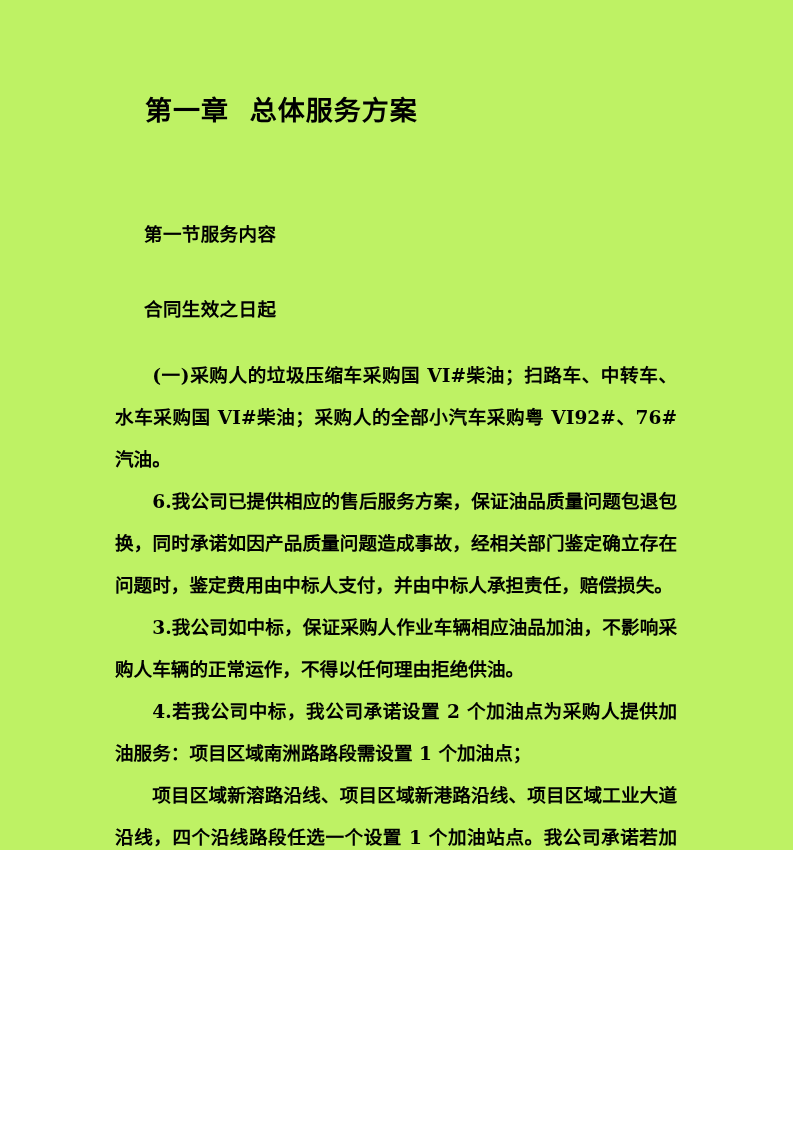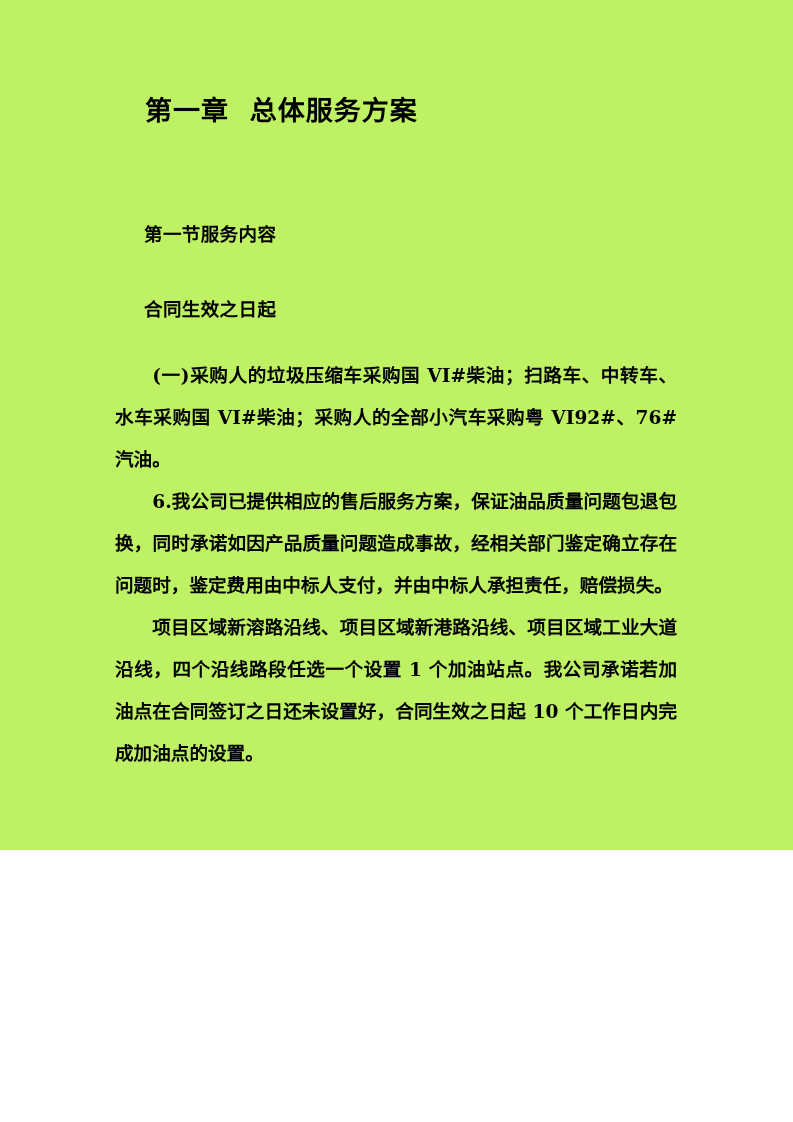--- a/index.html
+++ b/index.html
@@ -96,20 +96,22 @@
 
     <h1 class="chapter-title">第一章  总体服务方案</h1>
 
     <h2 class="section-heading sec-1">第一节服务内容</h2>
 
     <h3 class="section-heading sec-2">合同生效之日起</h3>
 
     <div class="body-block">
       <p class="para">(一)采购人的垃圾压缩车采购国 VI#柴油；扫路车、中转车、水车采购国 VI#柴油；采购人的全部小汽车采购粤 VI92#、76#汽油。</p>
       <p class="para">6.我公司已提供相应的售后服务方案，保证油品质量问题包退包换，同时承诺如因产品质量问题造成事故，经相关部门鉴定确立存在问题时，鉴定费用由中标人支付，并由中标人承担责任，赔偿损失。</p>
+      <p class="para">3.我公司如中标，保证采购人作业车辆相应油品加油，不影响采购人车辆的正常运作，不得以任何理由拒绝供油。</p>
+      <p class="para">4.若我公司中标，我公司承诺设置 2 个加油点为采购人提供加油服务：项目区域南洲路路段需设置 1 个加油点；</p>
       <p class="para">项目区域新溶路沿线、项目区域新港路沿线、项目区域工业大道沿线，四个沿线路段任选一个设置 1 个加油站点。我公司承诺若加油点在合同签订之日还未设置好，合同生效之日起 10 个工作日内完成加油点的设置。</p>
     </div>
 
   </div>
 
   <div class="page-number">10</div>
 
 </div>
 
 </body></html>

